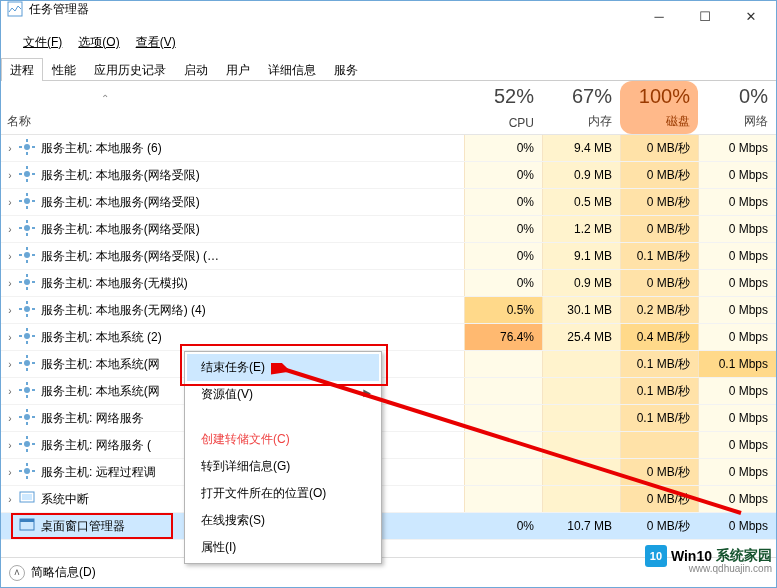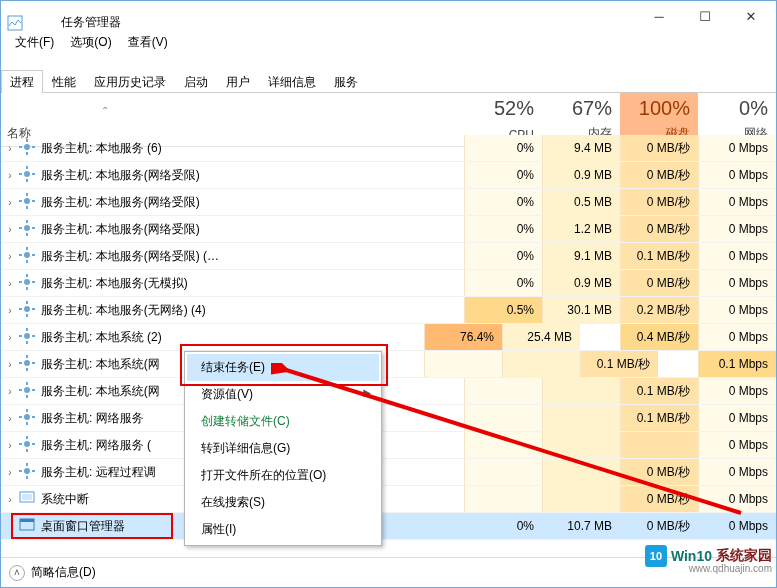--- a/index.html
+++ b/index.html
@@ -1,82 +1,82 @@
 <!DOCTYPE html>
 <html><head>
 <meta charset="utf-8">
 <style>
   * { box-sizing: border-box; margin: 0; padding: 0; font-family: "Microsoft YaHei", "Segoe UI", sans-serif; }
   html, body { width: 777px; height: 588px; overflow: hidden; background: #fff; }
   .window { width: 777px; height: 588px; border: 1px solid #6fa8d8; position: relative; background: #fff; }
 
   
-  .titlebar { height: 30px; display: flex; align-items: flex-end; padding: 0 2px 0 6px; font-size: 12px; gap: 32px; }
+  .titlebar { height: 30px; display: flex; align-items: flex-start; padding: 0 2px 0 6px; font-size: 12px; }
   .titlebar .icon { width: 16px; height: 16px; margin-right: 6px; }
   .titlebar .title { flex: 1; }
   .win-controls { display: flex; }
   .win-btn { width: 46px; height: 30px; display: flex; align-items: center; justify-content: center; font-size: 13px; color: #333; }
 
   
-  .menubar { height: 22px; display: flex; align-items: center; font-size: 12px; padding-left: 8px; gap: 4px; }
+  .menubar { height: 22px; display: flex; align-items: center; font-size: 12px; padding-left: 16px; gap: 4px; text-decoration: underline; }
   .menubar span { padding: 2px 6px; }
 
   
-  .tabs { height: 24px; display: flex; font-size: 12px; border-bottom: 1px solid #ccc; margin-top: 16px; }
+  .tabs { height: 24px; display: flex; font-size: 12px; border-bottom: 1px solid #ccc; margin-top: 4px; }
   .tab { padding: 3px 8px 0 8px; border: 1px solid transparent; border-bottom: none; position: relative; top: 1px; }
   .tab.active { background: #fff; border-color: #ccc; }
 
   
   .cols { display: flex; height: 54px; border-bottom: 1px solid #e5e5e5; font-size: 12px; color: #444; }
   .col-name { flex: 1; position: relative; }
   .col-name .sort { position: absolute; top: 12px; left: 100px; font-size: 10px; color: #888; }
   .col-name .label { position: absolute; bottom: 4px; left: 6px; }
   .stat { width: 78px; text-align: right; padding: 4px 8px 4px 0; display: flex; flex-direction: column; justify-content: space-between; }
   .stat .pct { font-size: 20px; }
-  .stat.very-hot { background: #ffb98a; }
+  .stat.very-hot { background: #ffb98a; border-radius: 12px; }
   .stat.very-hot .pct, .stat.very-hot .lab { color: #9a3a00; }
 
   
   .rows { position: absolute; top: 134px; bottom: 30px; left: 0; right: 0; overflow: hidden; font-size: 12px; }
   .row { display: flex; height: 27px; align-items: center; border-bottom: 1px solid #f2f2f2; }
   .row .arrow { width: 18px; text-align: center; color: #666; font-size: 10px; }
   .row .picon { width: 16px; height: 16px; margin-right: 6px; }
   .row .nm { flex: 1; white-space: nowrap; overflow: hidden; text-overflow: ellipsis; }
   .cell { width: 78px; text-align: right; padding-right: 8px; height: 100%; display: flex; align-items: center; justify-content: flex-end; border-left: 1px solid #f6e4c4; }
   .c-cpu  { background: #fffbe8; }
   .c-mem  { background: #fff3cd; }
   .c-disk { background: #ffe2a8; }
   .c-net  { background: #fffbe8; }
-  .warm   { background: #ffd98a !important; margin-left: 40px; }
+  .warm   { background: #ffd98a !important; }
   .hot    { background: #ffb970 !important; }
   .row.selected { background: #cde8ff; }
   .row.selected .cell { background: #cde8ff !important; border-left-color: #cde8ff; }
 
   
   .sel-box { position: absolute; border: 2px solid #e80000; left: 10px; width: 162px; height: 26px; pointer-events: none; }
 
   
   .ctx { position: absolute; left: 183px; top: 350px; width: 198px; background: #fff; border: 1px solid #b5b5b5; box-shadow: 2px 2px 4px rgba(0,0,0,.25); font-size: 12px; padding: 2px; z-index: 20; }
   .ctx-box { position: absolute; left: 179px; top: 343px; width: 208px; height: 42px; border: 2px solid #e80000; z-index: 21; pointer-events: none; }
   .ctx .mi { padding: 5px 22px 5px 14px; position: relative; }
   .ctx .mi.hover { background: #cde8ff; }
   .ctx .mi .sub { position: absolute; right: 8px; top: 6px; font-size: 10px; color: #555; }
-  .ctx .mi.disabled { color: #15803d; }
+  .ctx .mi.disabled { color: #ef4444; margin-top: 18px; }
 
   
   .arrow-annot { position: absolute; left: 270px; top: 362px; z-index: 25; pointer-events: none; }
 
   
   .statusbar { position: absolute; bottom: 0; left: 0; right: 0; height: 30px; border-top: 1px solid #ddd; display: flex; align-items: center; font-size: 12px; padding-left: 8px; }
   .statusbar .chev { margin-right: 6px; color: #555; width:16px; height:16px; border:1px solid #aaa; border-radius:50%; display:flex; align-items:center; justify-content:center; font-size:10px; }
 
   
   .wm { position: absolute; right: 4px; bottom: 20px; font-size: 14px; font-weight: bold; display:flex; align-items:center; gap:4px; z-index:5; }
-  .wm .w1 { color: #0f766e; }
-  .wm .w2 { color: #7f1d1d; }
+  .wm .w1 { color: #000000; }
+  .wm .w2 { color: #14532d; }
   .wm .url { position:absolute; right:0; top:18px; font-size:10px; color:#888; font-weight:normal; }
   .wm-badge { width:22px; height:22px; background:#1a9fe0; color:#fff; font-size:11px; font-weight:bold; display:flex; align-items:center; justify-content:center; border-radius:3px; }
 
   
   .gear { fill: #6aa7d6; }
 </style>
 </head>
 <body>
 
 <div class="window">

